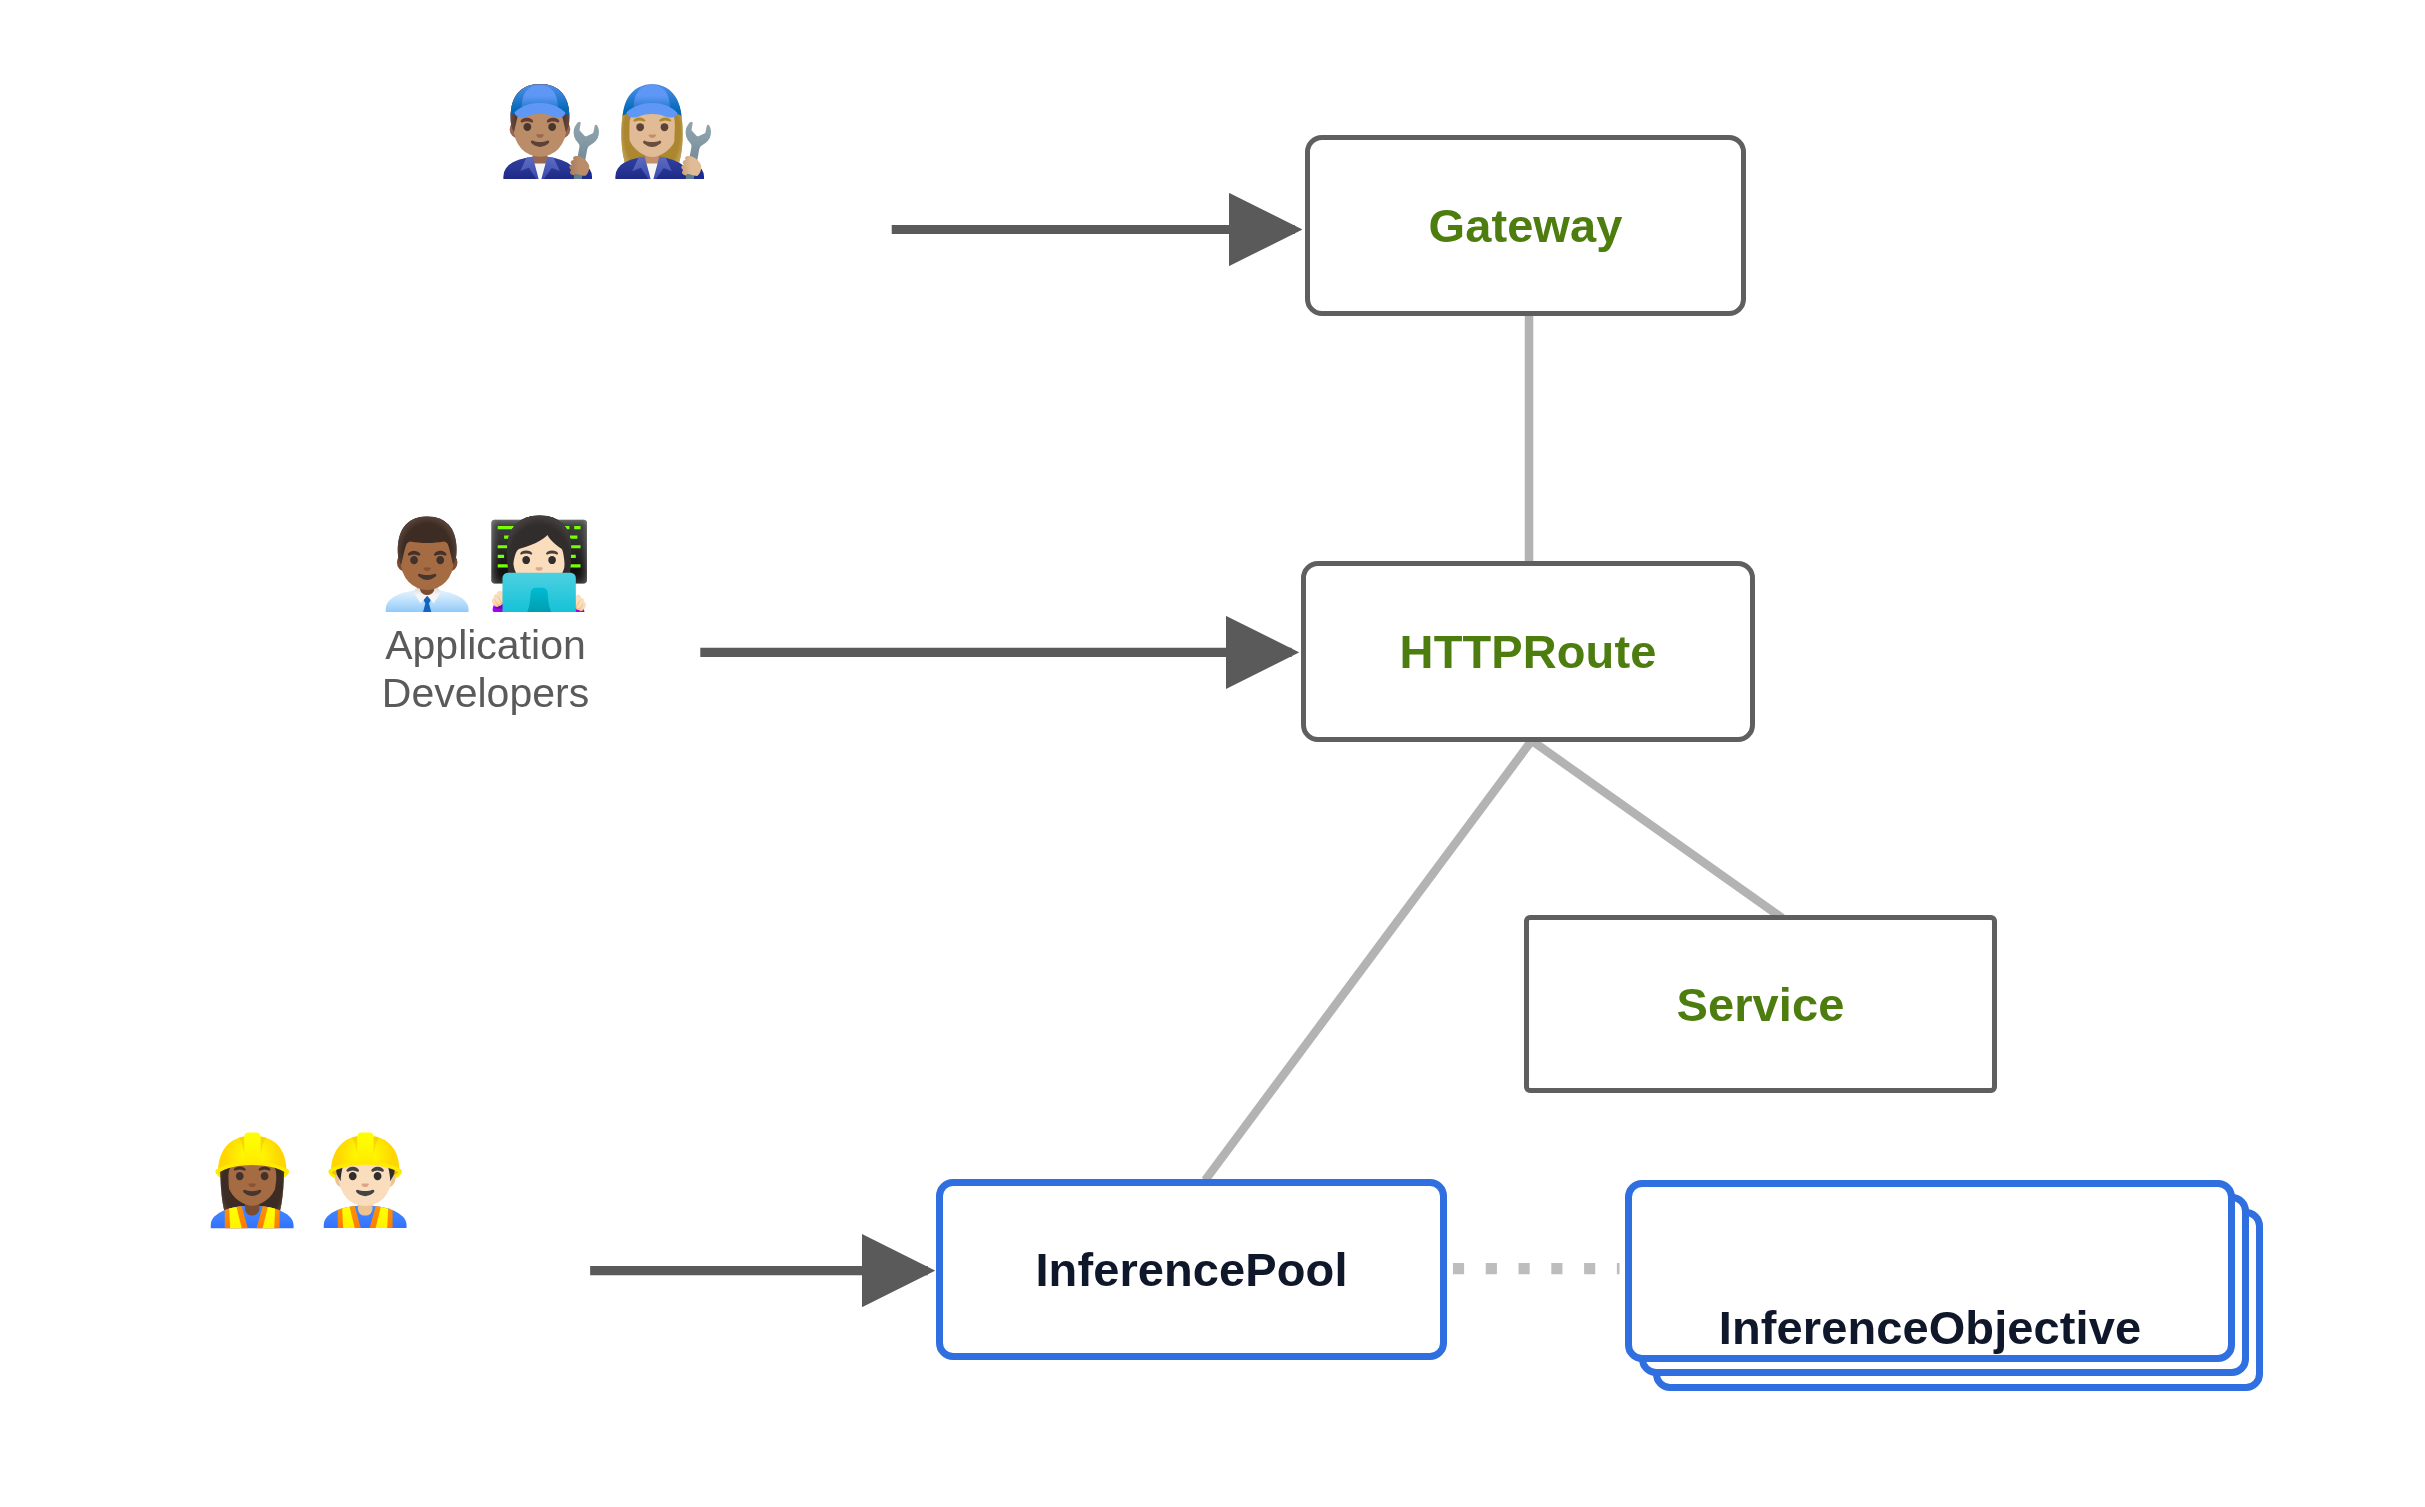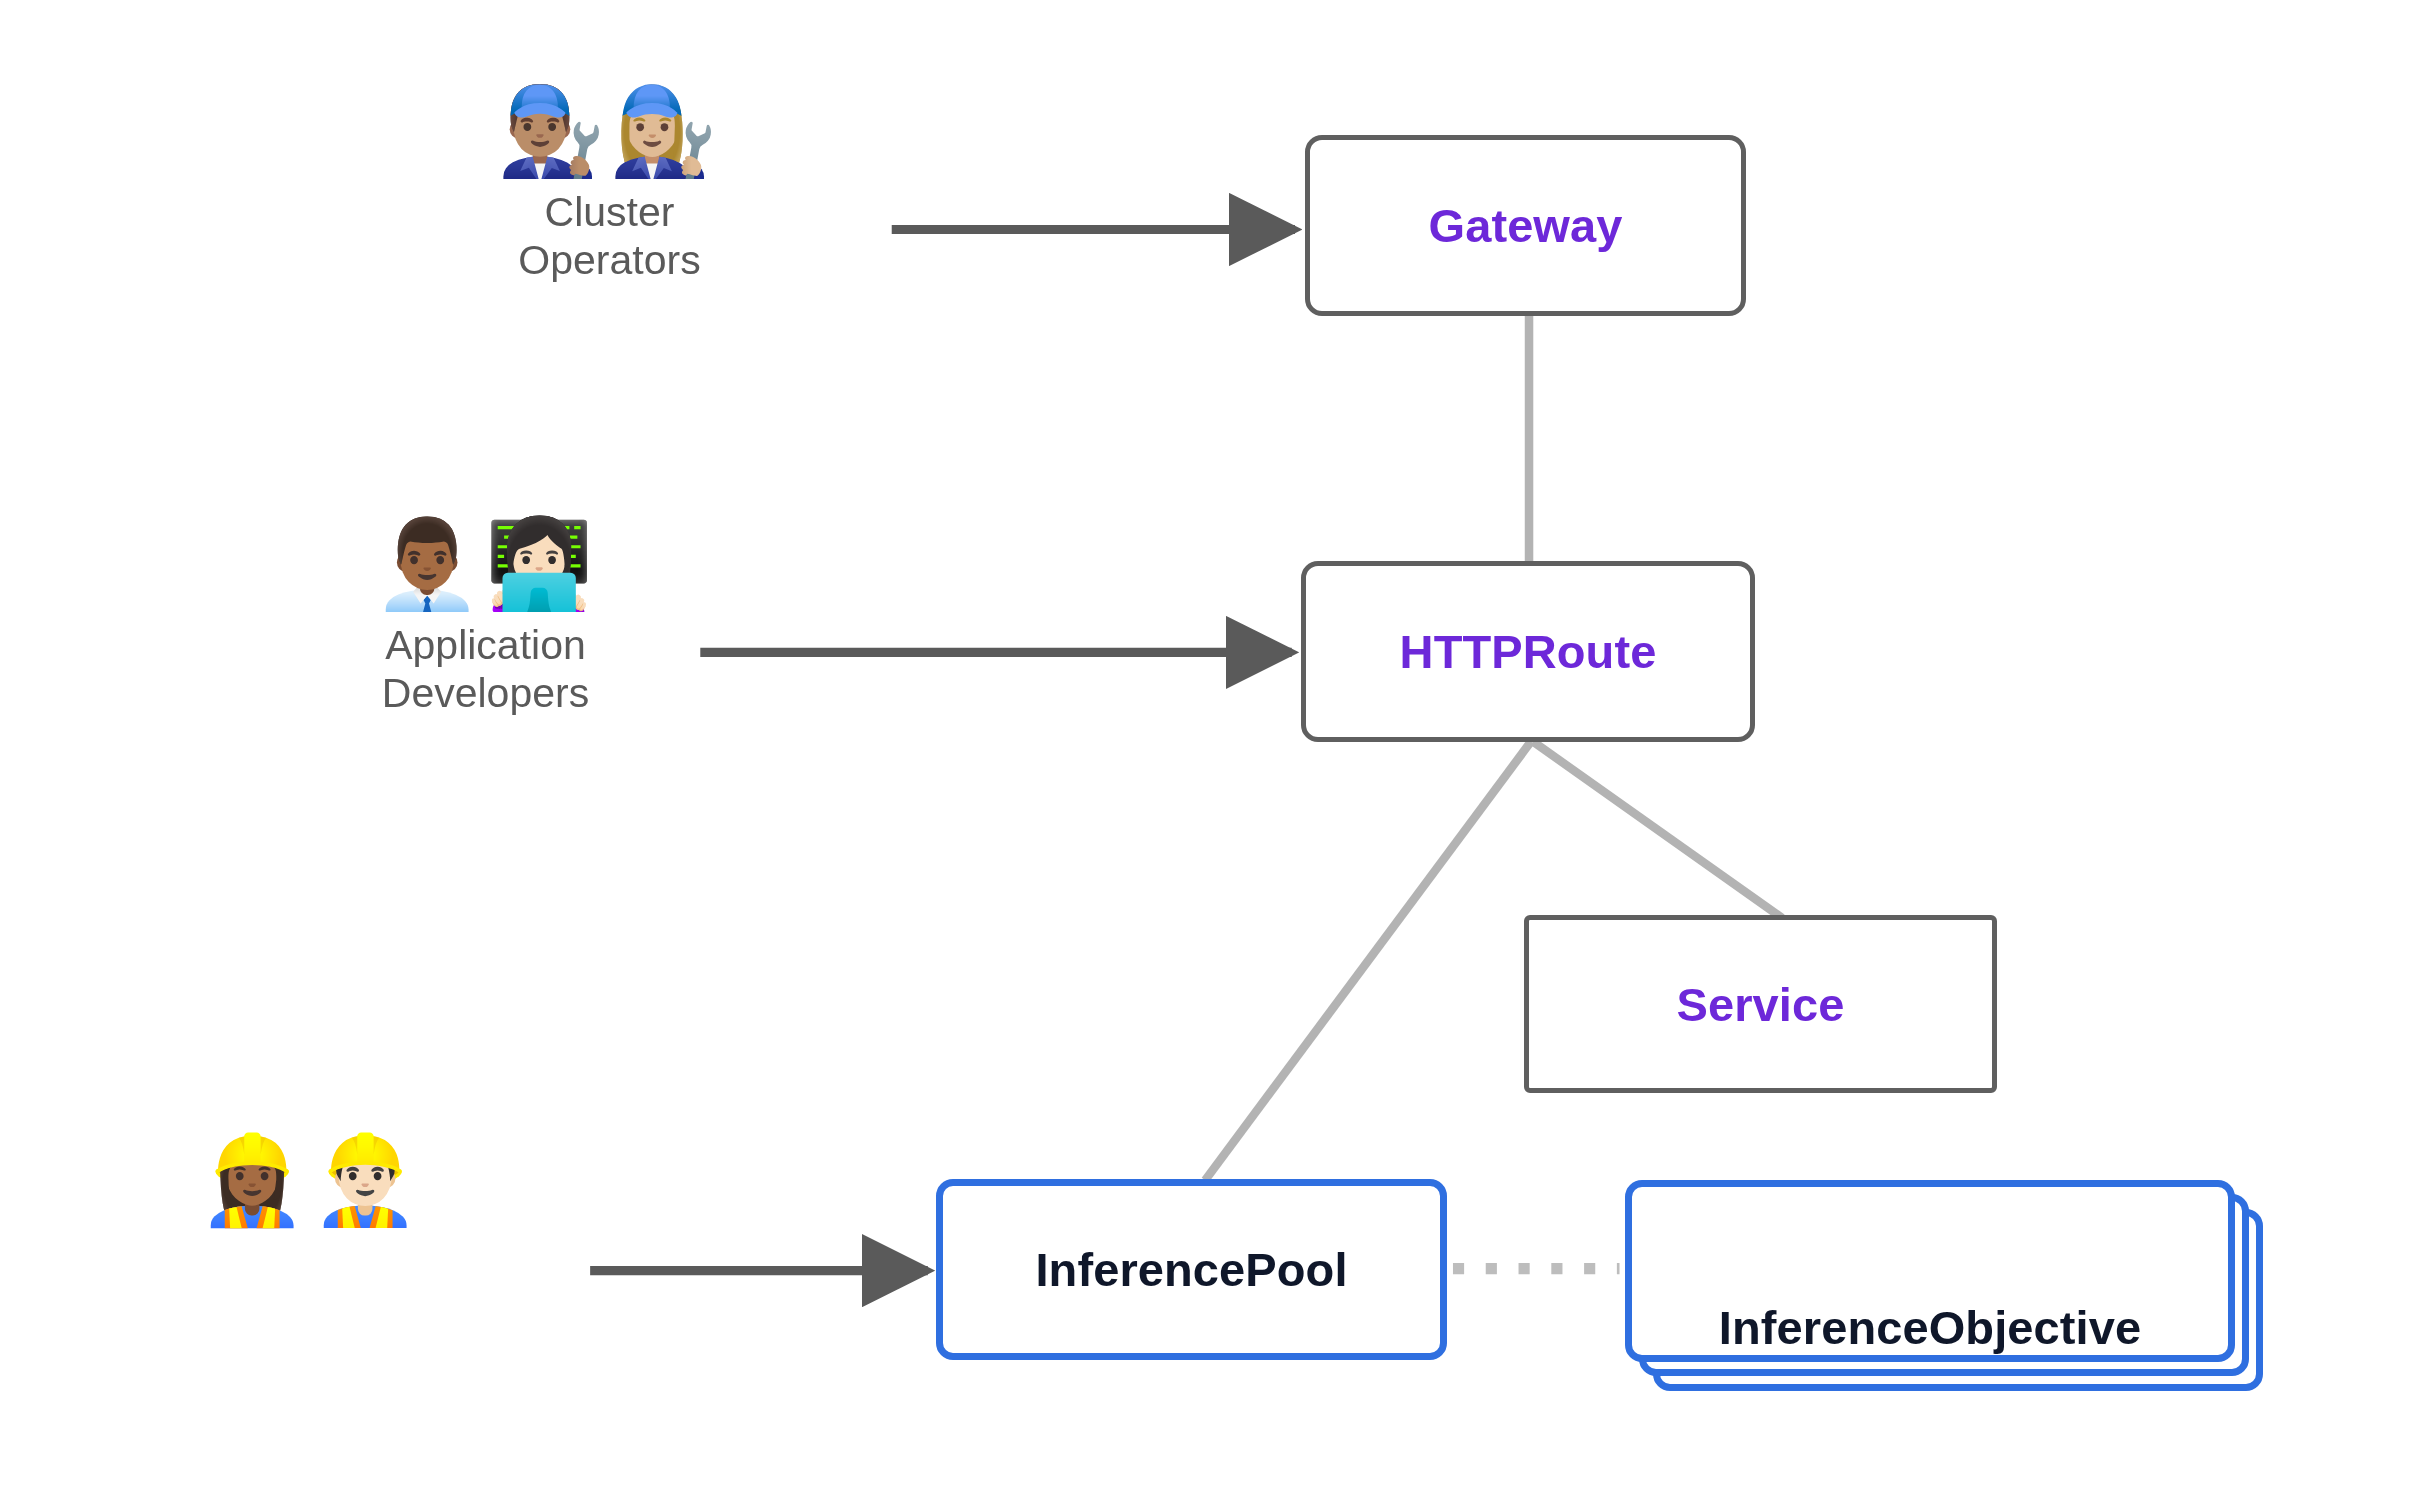--- a/index.html
+++ b/index.html
@@ -69,21 +69,21 @@
     font-weight: 700;
     font-size: 47px;
     letter-spacing: 0.1px;
     white-space: nowrap;
     font-family: "Liberation Sans", sans-serif;
   }
   .node.gray {
     border-color: #5f5f5f;
     border-width: 5.9px;
   }
-  .node.gray .node-label { color: #6d28d9; }
+  .node.gray .node-label { color: #4d7c0f; }
   .node.blue {
     border-color: #2f6fe0;
     border-width: 7.2px;
   }
   .node.blue .node-label { color: #0f172a; }
   
   .stack-ghost {
     position: absolute;
     z-index: 2;
     box-sizing: border-box;
@@ -115,22 +115,20 @@
 
     <line x1="2335" y1="1131" x2="1838" y2="1800" stroke="#b3b3b3" stroke-width="13"></line>
 
     <line x1="2338" y1="1131" x2="2718" y2="1400" stroke="#b3b3b3" stroke-width="13"></line>
 
     <line x1="2216" y1="1935" x2="2470" y2="1935" stroke="#bdbdbd" stroke-width="17" stroke-linecap="butt" stroke-dasharray="17 33"></line>
   </svg>
 
   <div class="persona" style="left:439px; top:85px; width:341px;">
     <div class="persona-emojis">👨🏽‍🔧👩🏼‍🔧</div>
-    <div class="persona-label">Cluster
-Operators</div>
   </div>
 
   <div class="persona" style="left:302px; top:518px; width:367px;">
     <div class="persona-emojis">👨🏾‍💼👩🏻‍💻</div>
     <div class="persona-label">Application
 Developers</div>
   </div>
 
   <div class="persona" style="left:85px; top:1134px; width:452px;">
     <div class="persona-emojis">👷🏾‍♀️👷🏻‍♂️</div>

